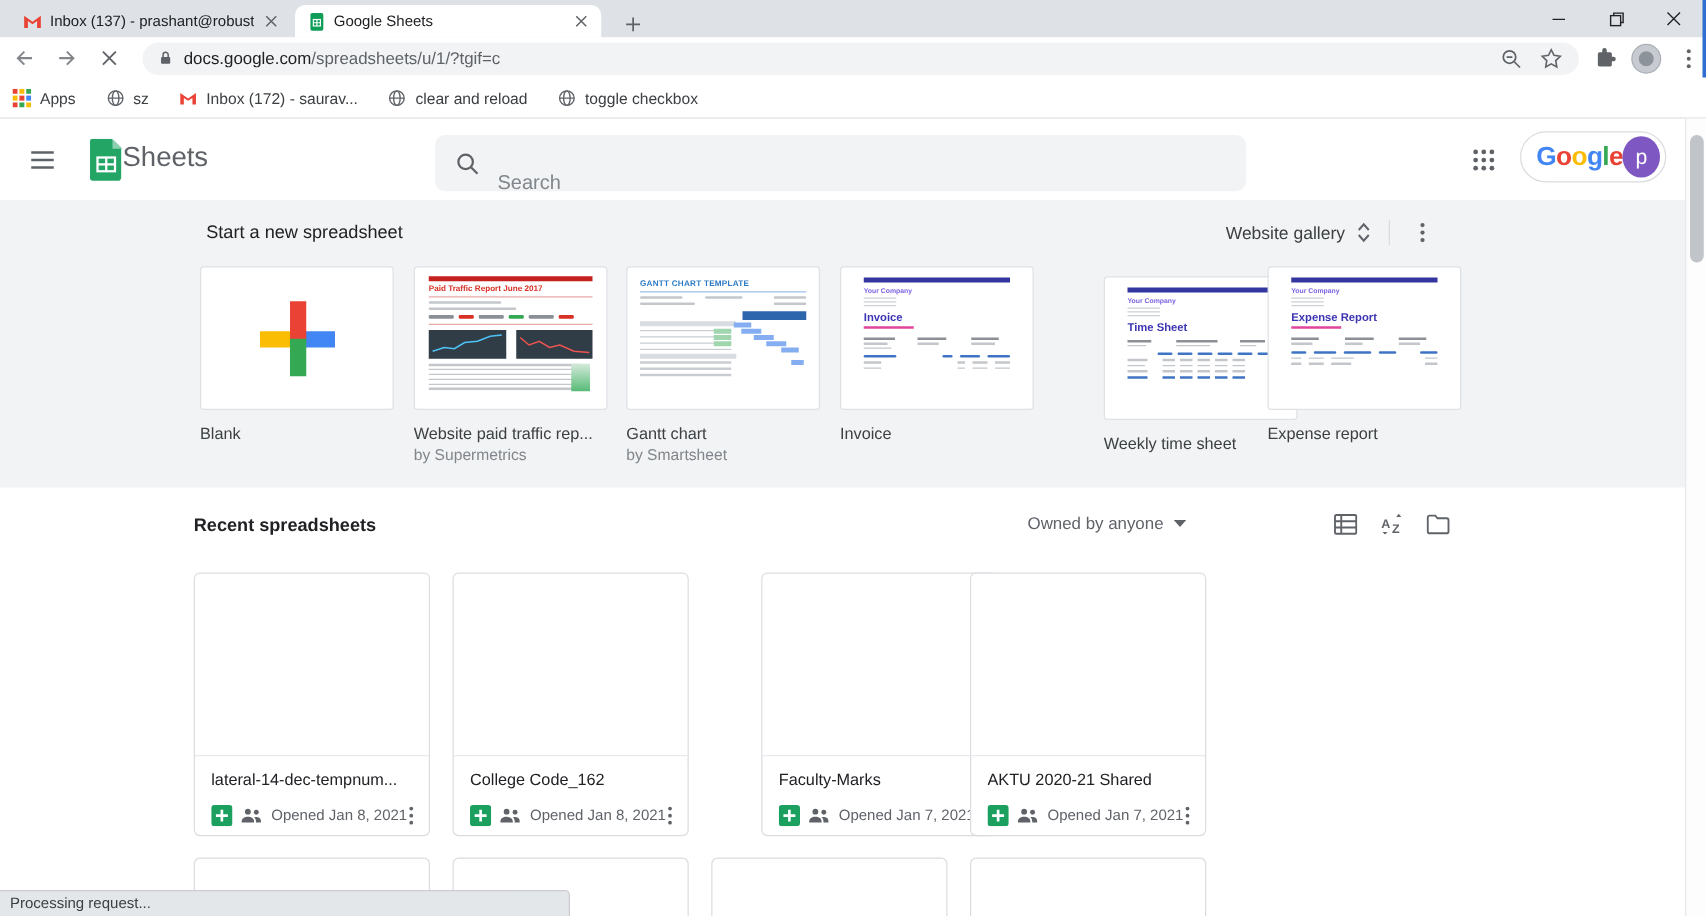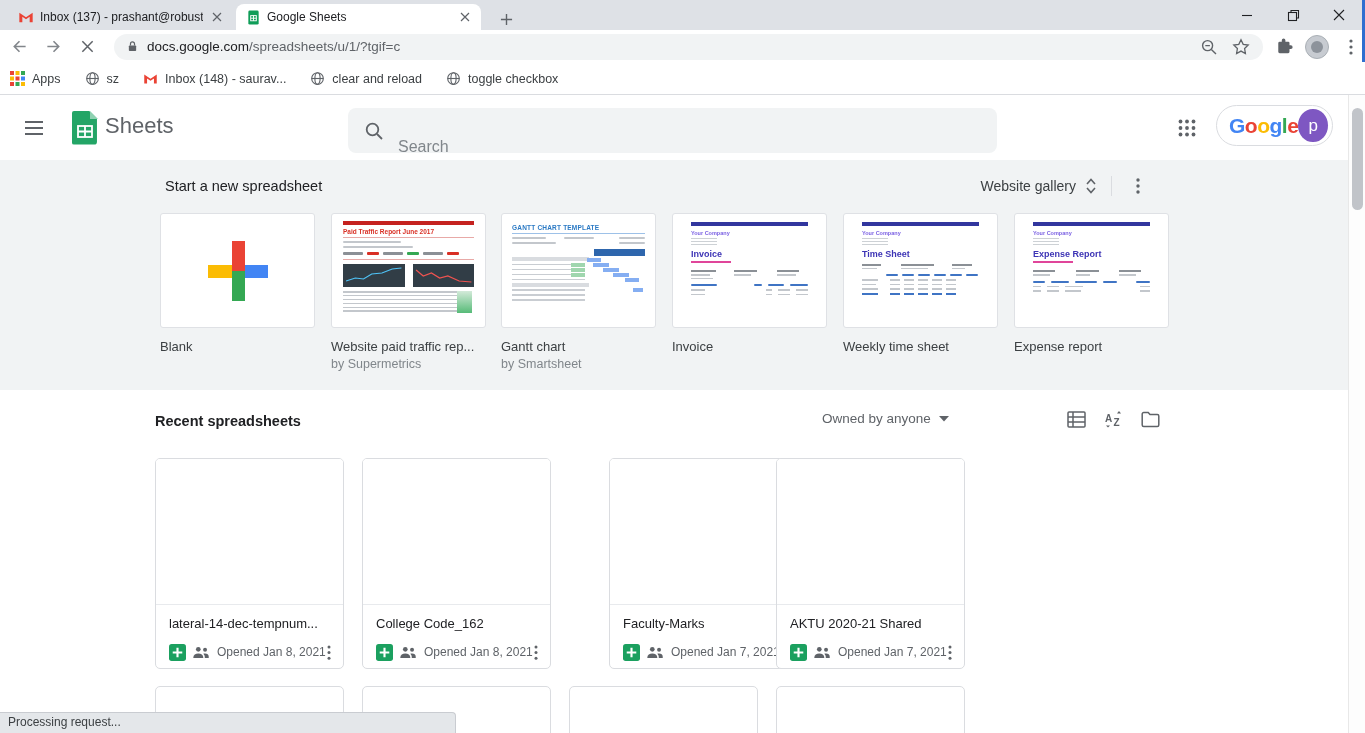--- a/index.html
+++ b/index.html
@@ -33,21 +33,21 @@
   
   .bookmarks { position:absolute; top:63px; left:0; width:1365px; height:32px; background:#fff; border-bottom:1px solid #dadce0; display:flex; align-items:center; padding-left:10px; }
   .bm { display:flex; align-items:center; margin-right:24px; }
   .bm-label { font-size:12.5px; color:#3c4043; margin-left:7px; white-space:nowrap; }
 
   
   .appheader { position:absolute; top:95px; left:0; width:1365px; height:65px; background:#fff; }
   .hamburger { position:absolute; left:14px; top:13px; width:40px; height:40px; display:flex; flex-direction:column; justify-content:center; gap:4px; align-items:center; border-radius:20px; }
   .hamburger i { display:block; width:18px; height:2px; background:#5f6368; }
   .applogo { position:absolute; left:72px; top:16px; }
-  .appname { position:absolute; left:105px; top:18px; font-size:22px; color:#5f6368; }
+  .appname { position:absolute; left:98px; top:18px; font-size:22px; color:#5f6368; }
   .searchbar { position:absolute; left:348px; top:13px; width:649px; height:45px; background:#f1f3f4; border-radius:8px; display:flex; align-items:center; padding:0 16px; }
   .searchbar input { border:none; outline:none; background:transparent; font-size:16px; color:#202124; margin-left:14px; flex:1; font-family:"Liberation Sans",sans-serif;margin-top:32px; }
   .searchbar input::placeholder { color:#80868b; }
   .appsgrid { position:absolute; left:1167px; top:13px; width:40px; height:40px; display:flex; align-items:center; justify-content:center; border-radius:20px; }
   .gpill { position:absolute; left:1216px; top:10px; width:117px; height:41px; border:1px solid #dadce0; border-radius:22px; display:flex; align-items:center; padding:0 4px 0 12px; background:#fff; }
   .glogo { font-size:21px; font-weight:bold; letter-spacing:-0.5px; display:flex; }
   .glogo span:nth-child(1){color:#4285f4;} .glogo span:nth-child(2){color:#ea4335;}
   .glogo span:nth-child(3){color:#fbbc05;} .glogo span:nth-child(4){color:#4285f4;}
   .glogo span:nth-child(5){color:#34a853;} .glogo span:nth-child(6){color:#ea4335;}
   .avatar-p { margin-left:auto; width:33px; height:33px; border-radius:50%; background:#7e57c2; color:#fff; font-size:17px; display:flex; align-items:center; justify-content:center; }
@@ -266,21 +266,21 @@
         </svg>
     </span>
     <span class="bm-label">sz</span>
   </div>
   <div class="bm">
     <span>
       <svg width="15" height="15" viewBox="0 0 24 24">
           <path d="M2 20V5.5l10 7 10-7V20h-4.5v-8.2L12 15.5 6.5 11.8V20z" fill="#ea4335"></path>
         </svg>
     </span>
-    <span class="bm-label">Inbox (148) - saurav...</span>
+    <span class="bm-label">Inbox (172) - saurav...</span>
   </div>
   <div class="bm">
     <span>
       <svg width="15" height="15" viewBox="0 0 16 16" fill="none" stroke="#5f6368" stroke-width="1.2">
           <circle cx="8" cy="8" r="6.2"></circle>
           <ellipse cx="8" cy="8" rx="2.8" ry="6.2"></ellipse>
           <path d="M1.8 8h12.4"></path>
         </svg>
     </span>
     <span class="bm-label">clear and reload</span>
@@ -519,21 +519,21 @@
             <i style="width:14px;"></i>
             <i style="width:6px;margin-left:auto;"></i>
             <i style="width:12px;"></i>
             <i style="width:12px;"></i>
           </div>
       </div>
     </div>
     <div class="tlabel">Invoice</div>
   </div>
 
-  <div class="tplwrap" style="left:843px;">
+  <div class="tplwrap" style="left:883px;margin-top:8px;">
     <div class="tcard">
       <div class="pv" style="inset:8px 18px;">
         <div class="doc-top"></div>
         <div class="doc-co">Your Company</div>
         <div class="doc-addr">
             <i></i>
             <i></i>
             <i></i>
           </div>
         <div class="doc-title">Time Sheet</div>

